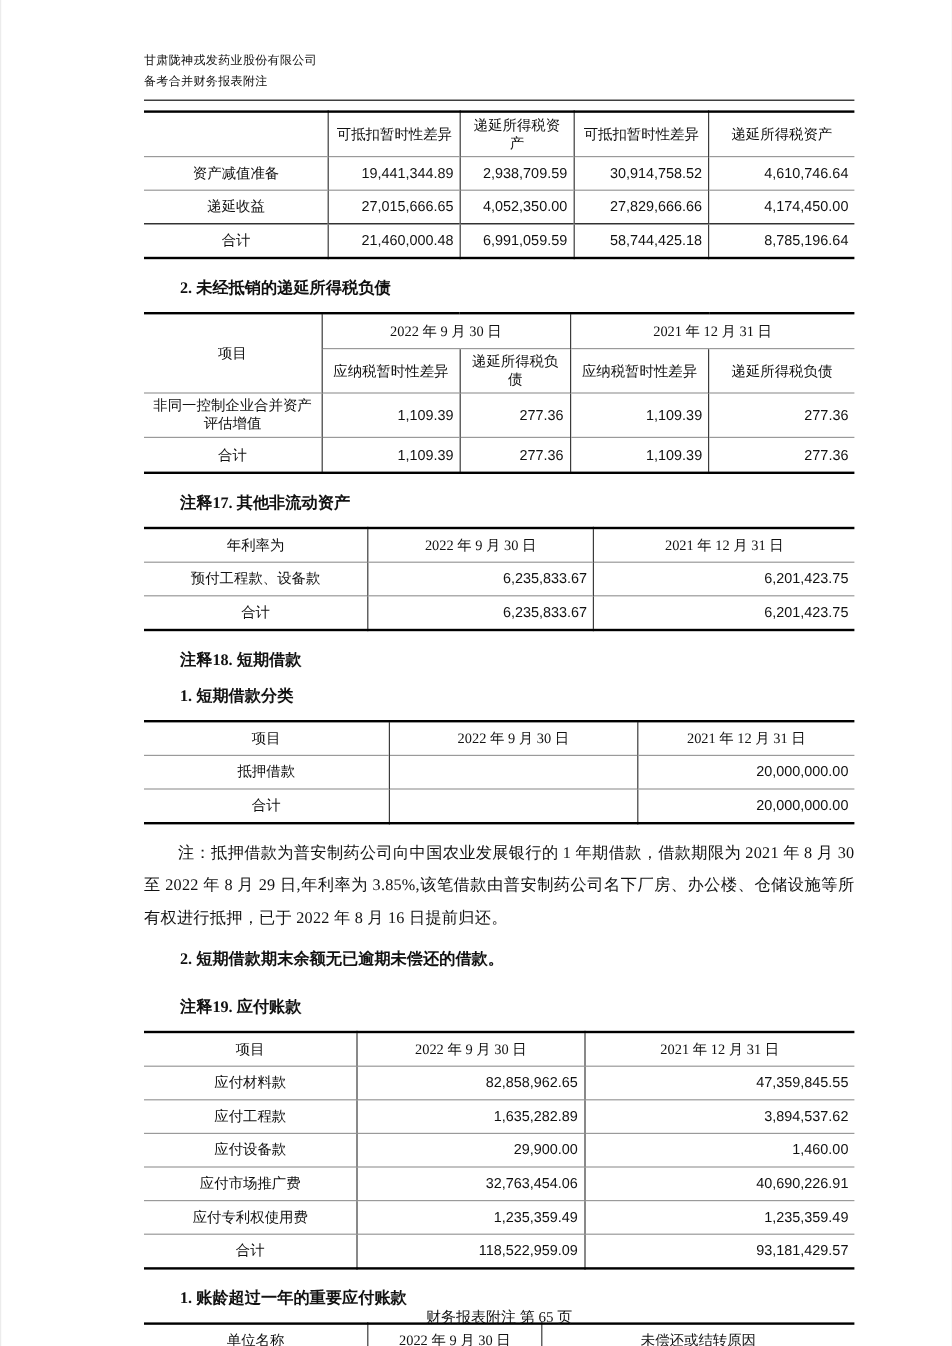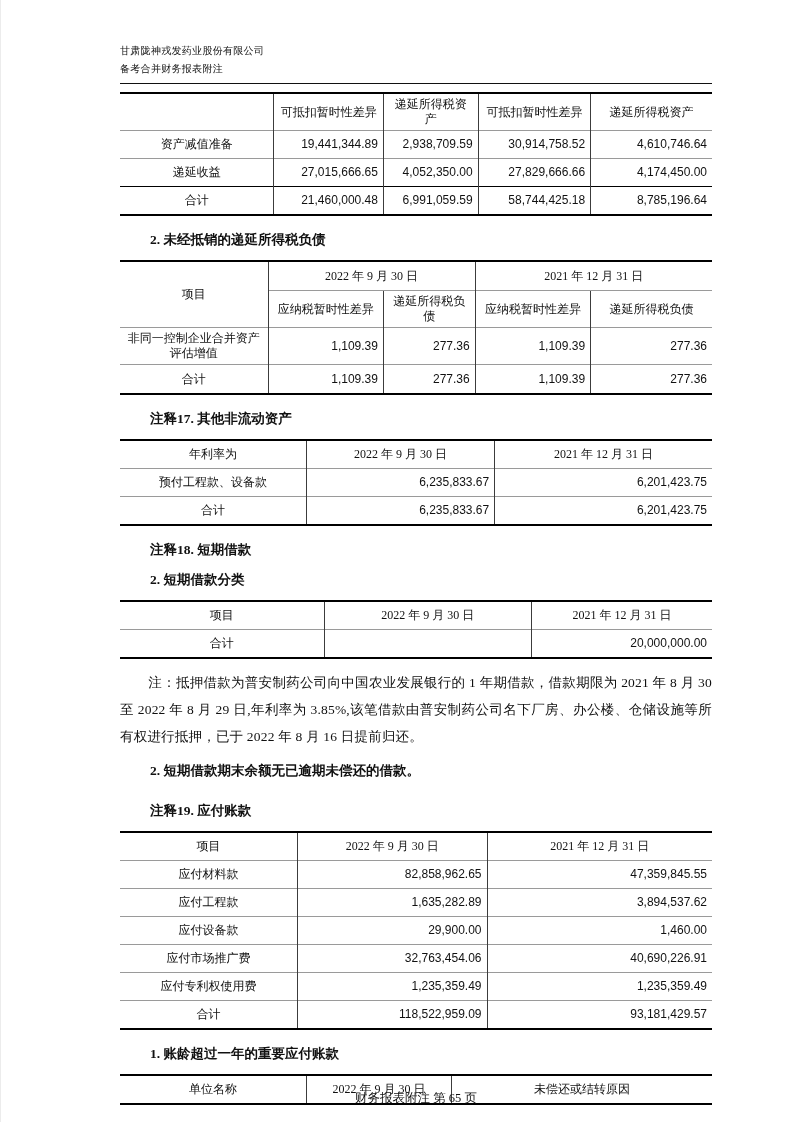--- a/index.html
+++ b/index.html
@@ -143,35 +143,40 @@
         </tr>
         <tr>
           <td class="ctr">合计</td>
           <td class="num bl">6,235,833.67</td>
           <td class="num bl">6,201,423.75</td>
         </tr>
       </tbody>
     </table>
 
     <div class="h">注释18. 短期借款</div>
-    <div class="h h-tight">2. 短期借款分类</div>
+    <div class="h h-tight">1. 短期借款分类</div>
 
     <table class="fin-table">
       <colgroup>
           <col style="width:34.5%">
           <col style="width:35%">
           <col style="width:30.5%">
         </colgroup>
       <tbody>
         <tr>
           <td class="th">项目</td>
           <td class="th bl">2022 年 9 月 30 日</td>
           <td class="th bl">2021 年 12 月 31 日</td>
         </tr>
         <tr>
+          <td class="lab">抵押借款</td>
+          <td class="num bl"></td>
+          <td class="num bl">20,000,000.00</td>
+        </tr>
+        <tr>
           <td class="ctr">合计</td>
           <td class="num bl"></td>
           <td class="num bl">20,000,000.00</td>
         </tr>
       </tbody>
     </table>
 
     <div class="note-p">注：抵押借款为普安制药公司向中国农业发展银行的 1 年期借款，借款期限为 2021 年 8 月 30 至 2022 年 8 月 29 日,年利率为 3.85%,该笔借款由普安制药公司名下厂房、办公楼、仓储设施等所有权进行抵押，已于 2022 年 8 月 16 日提前归还。</div>
 
     <div class="h h-tight">2. 短期借款期末余额无已逾期未偿还的借款。</div>

